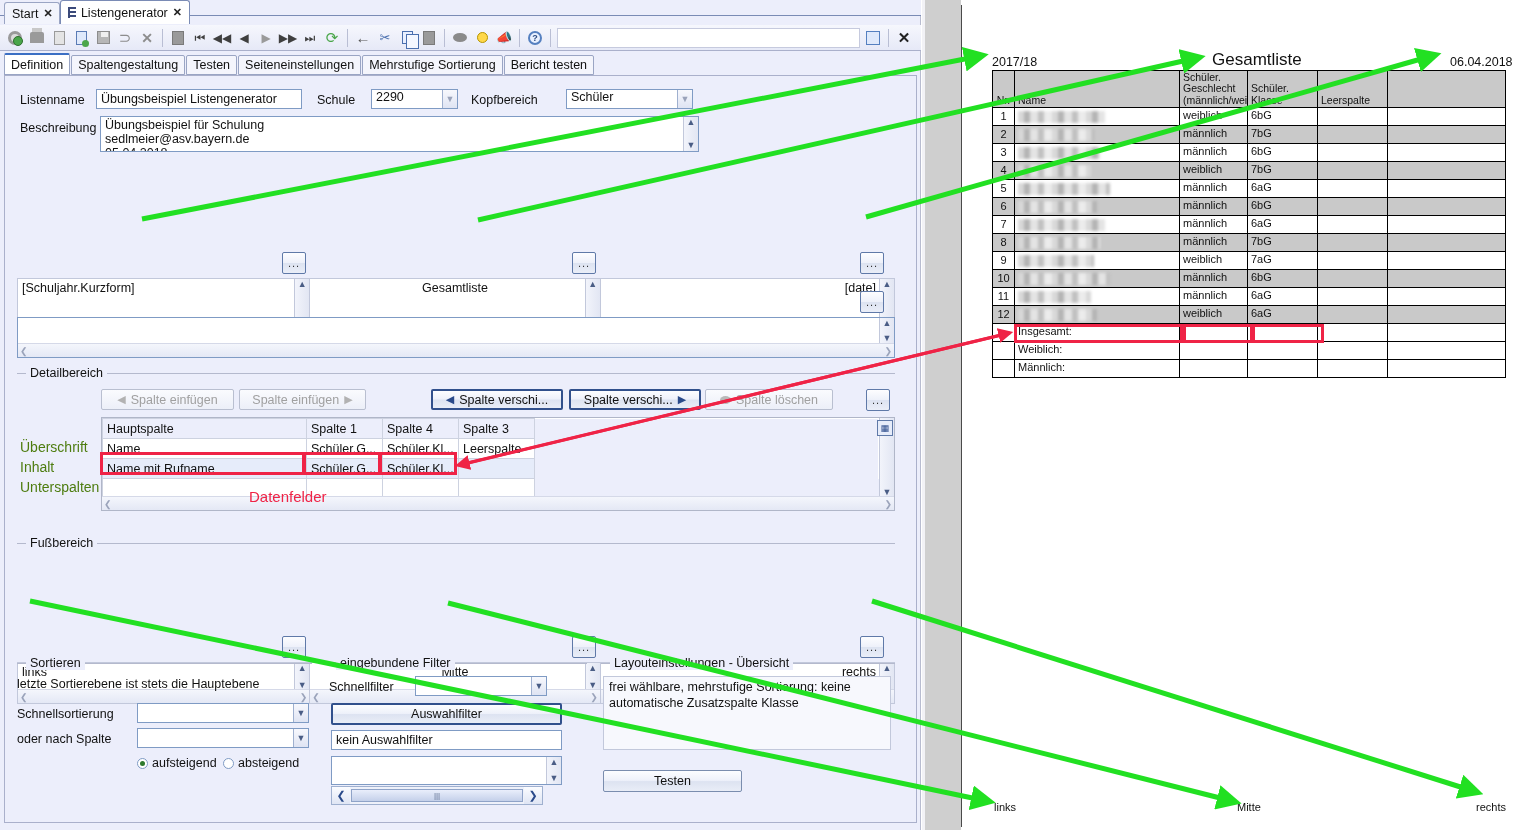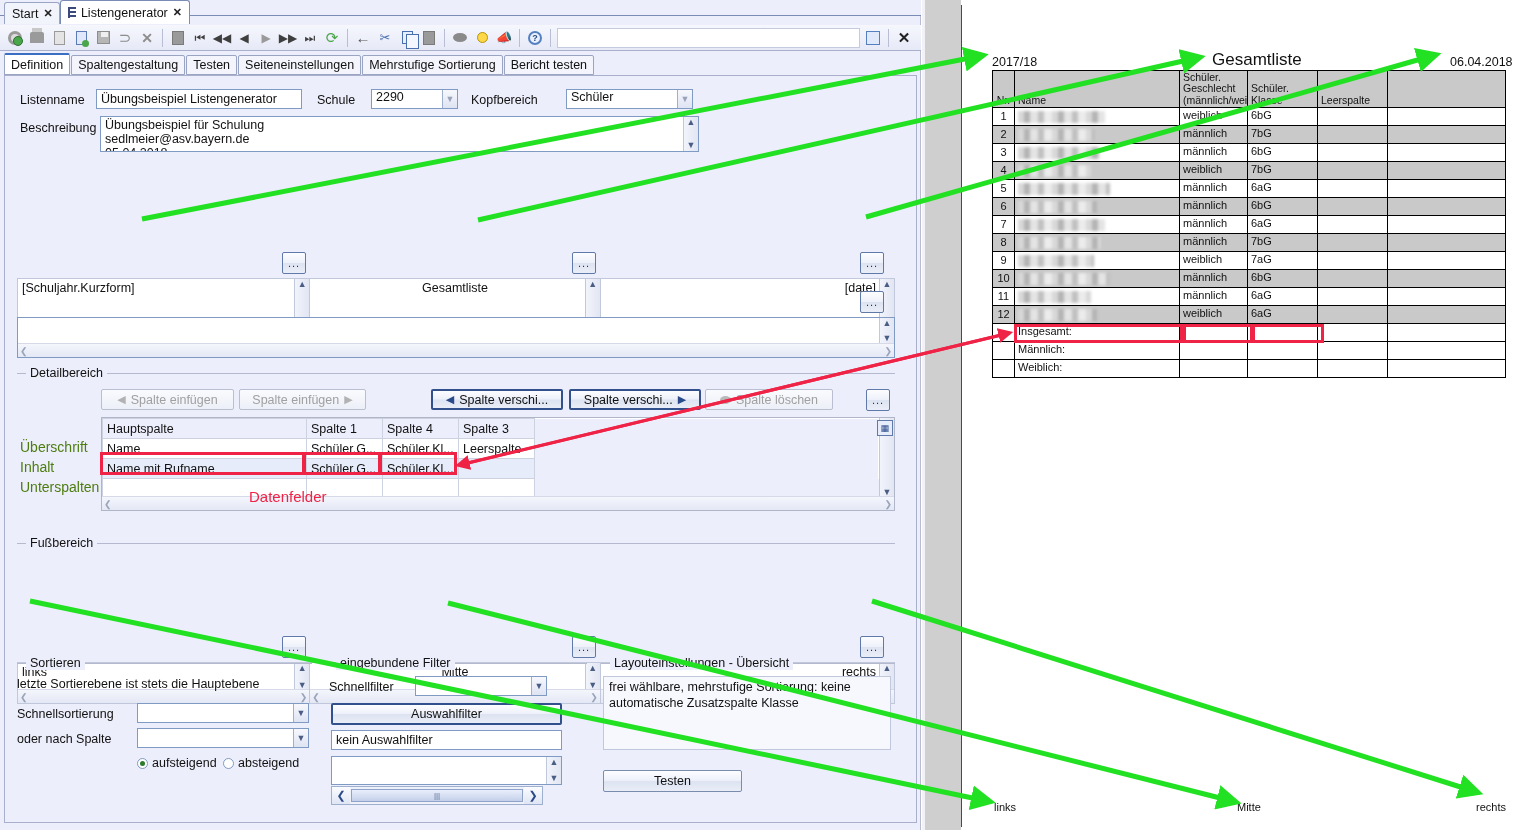--- a/index.html
+++ b/index.html
@@ -808,29 +808,29 @@
       <tr>
         <td class="num"></td>
         <td>Insgesamt:</td>
         <td></td>
         <td></td>
         <td></td>
         <td></td>
       </tr>
       <tr>
         <td class="num"></td>
-        <td>Männlich:</td>
+        <td>Weiblich:</td>
         <td></td>
         <td></td>
         <td></td>
         <td></td>
       </tr>
       <tr>
         <td class="num"></td>
-        <td>Weiblich:</td>
+        <td>Männlich:</td>
         <td></td>
         <td></td>
         <td></td>
         <td></td>
       </tr>
     </tbody>
       </table>
 
     <div class="redbox" style="left:52px; top:319px; width:169px; height:19px;"></div>
     <div class="redbox" style="left:221px; top:319px; width:70px; height:19px;"></div>

